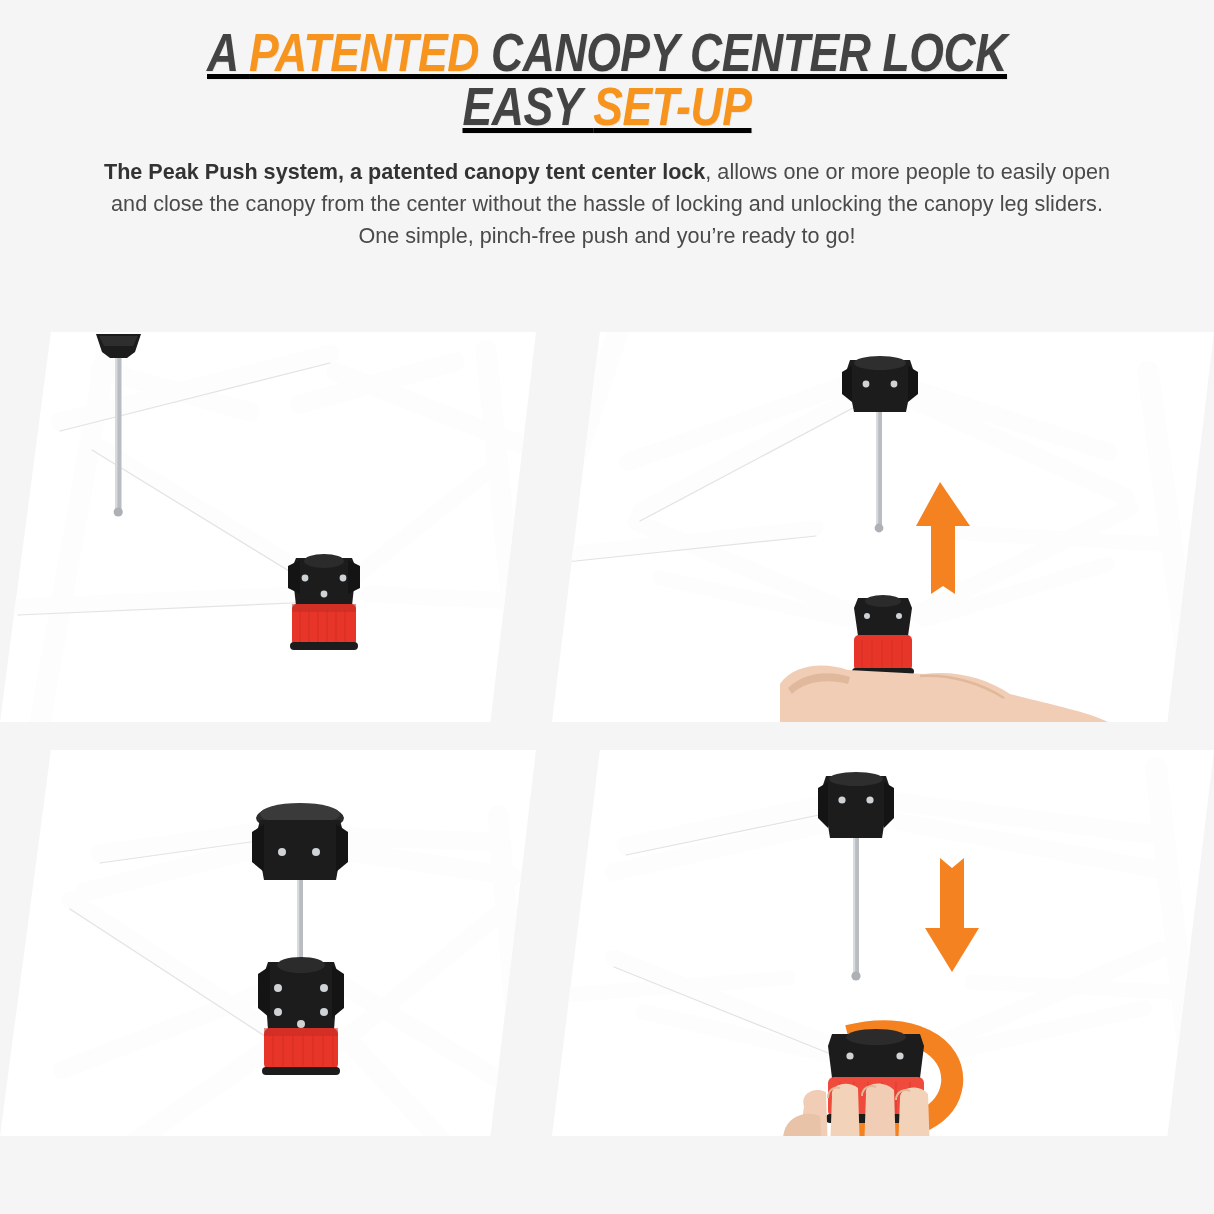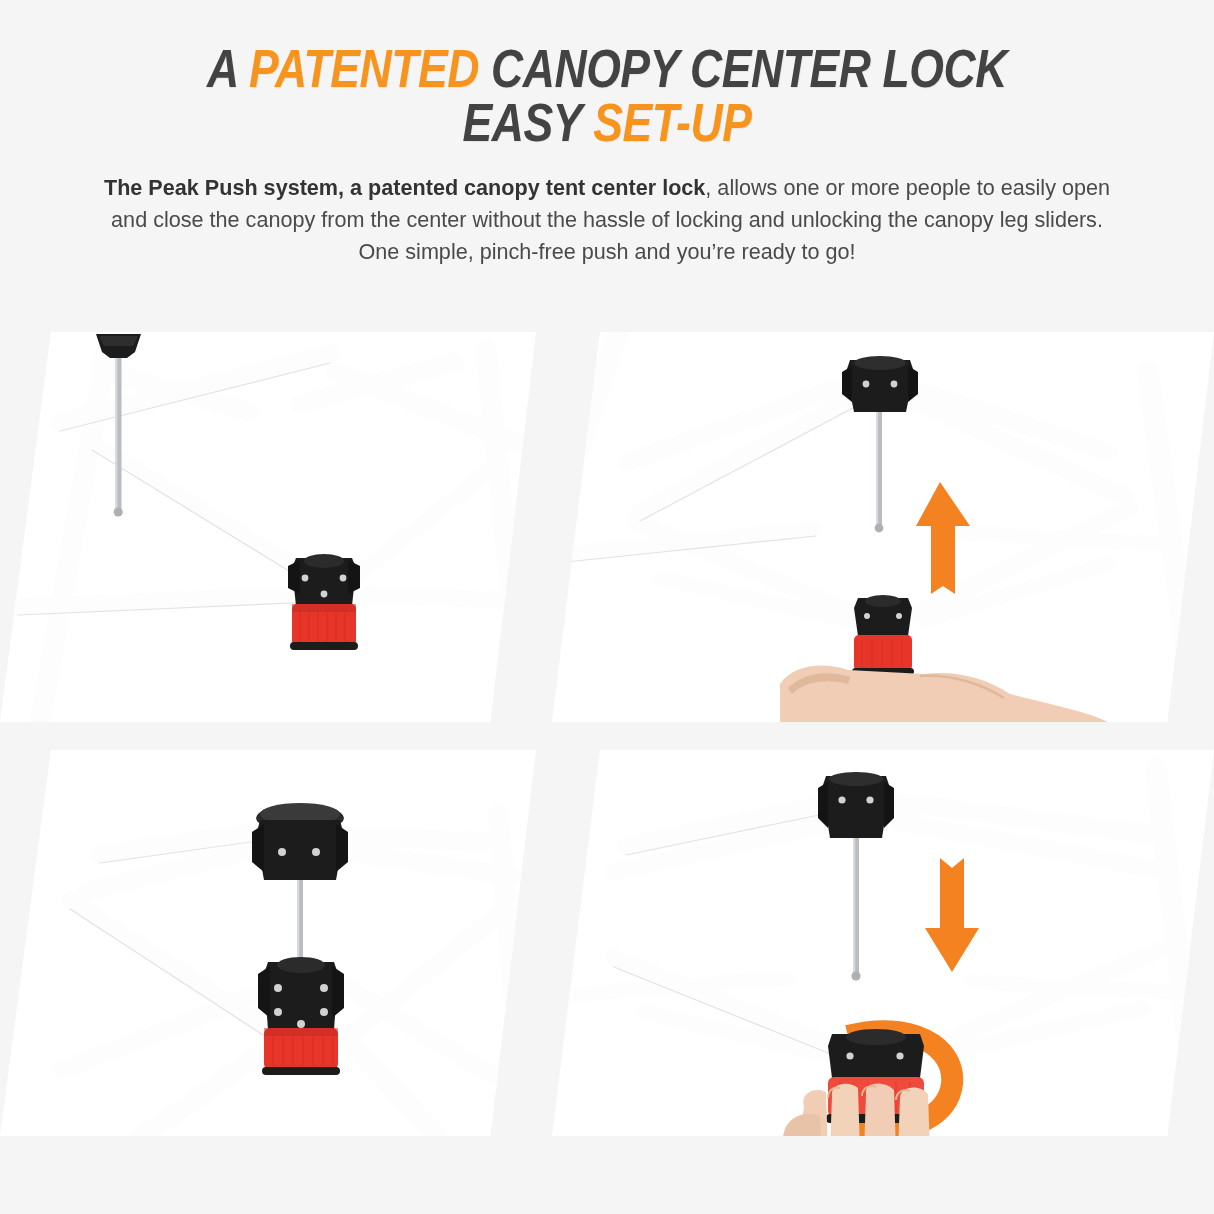--- a/index.html
+++ b/index.html
@@ -7,22 +7,23 @@
   body {
     background:#f5f5f5;
     font-family:"Liberation Sans", sans-serif;
     overflow:hidden;
     position:relative;
   }
 
   
   .headline {
     text-align:center;
-    padding-top:42px;
+    padding-top:26px;
     line-height:1.02;
+    text-decoration:underline;
   }
   .headline .hl-line {
     font-size:53px;
     font-weight:bold;
     font-style:italic;
     letter-spacing:-0.5px;
     font-stretch:condensed;
     transform:scaleX(0.84);
     transform-origin:center;
     white-space:nowrap;

